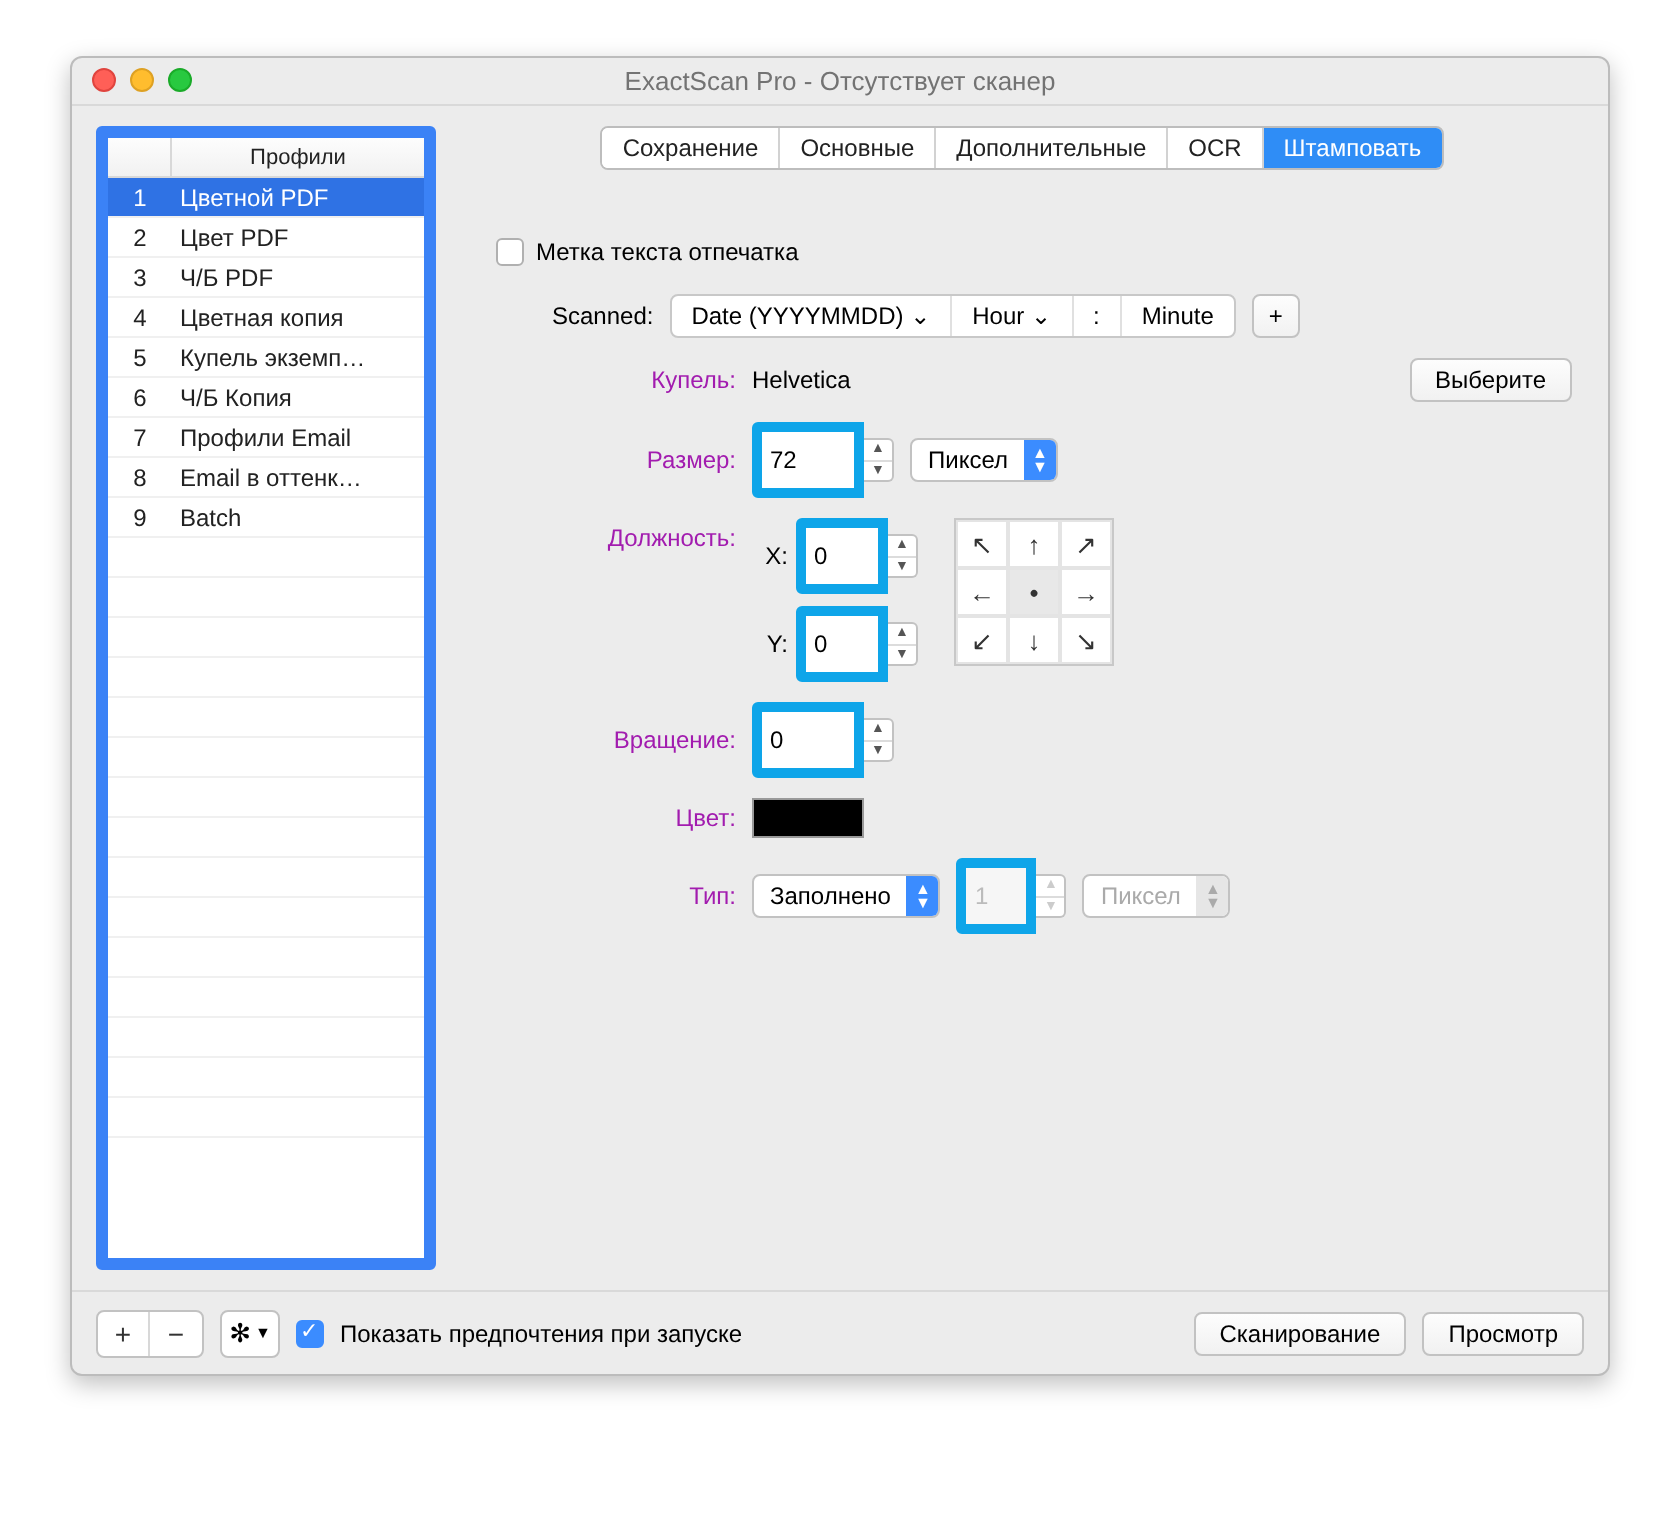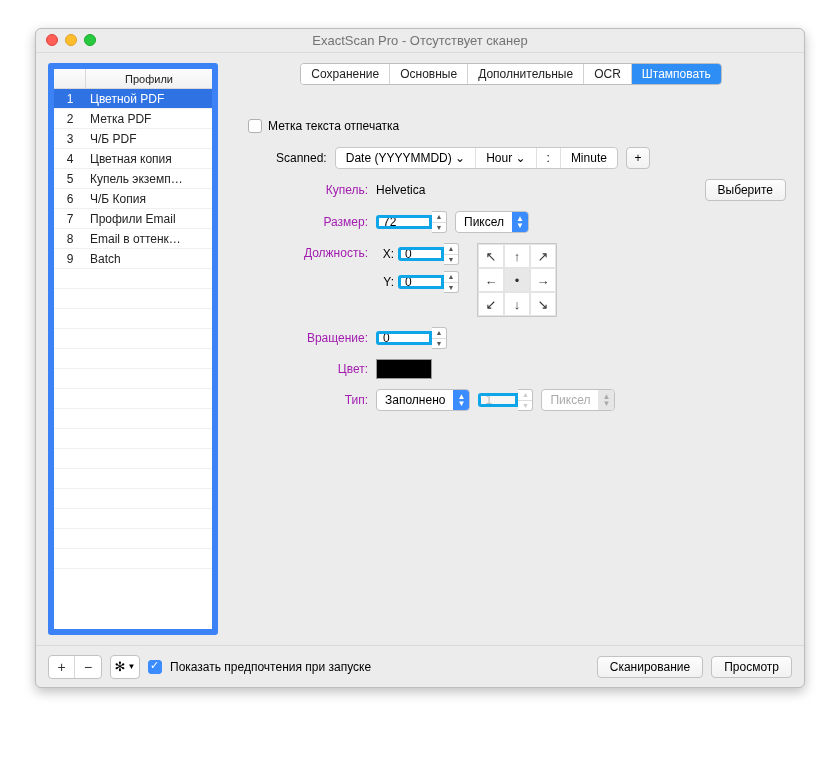--- a/index.html
+++ b/index.html
@@ -34,21 +34,21 @@
   .mac-chk { width:14px; height:14px; border:1px solid #b0b0b0; border-radius:3px; background:#fff; }
   .mac-chk.checked { background:#3b8cff; border-color:#3b8cff; position:relative; }
   .mac-chk.checked::after { content:"✓"; color:#fff; font-size:11px; position:absolute; left:1px; top:-2px; }
   .field-row { display:flex; align-items:center; margin-bottom:10px; }
   .lbl { width:140px; text-align:right; padding-right:8px; color:#a21caf; }
   .pill { display:flex; border:1px solid #c8c8c8; border-radius:4px; overflow:hidden; background:#fff; }
   .pill span { padding:3px 10px; border-right:1px solid #e0e0e0; }
   .pill span:last-child { border-right:none; }
   .btn { background:linear-gradient(#fdfdfd,#f1f1f1); border:1px solid #c2c2c2; border-radius:4px; padding:3px 12px; font-size:12px; }
   .sq { width:24px; padding:3px 0; text-align:center; }
-  .num-input { width:56px; height:14px; border:3px solid #0ea5e9; border-radius:3px 0 0 3px; padding:0 4px; font-size:12px; background:#fff; }
+  .num-input { width:56px; height:38px; border:5px solid #0ea5e9; border-radius:3px 0 0 3px; padding:0 4px; font-size:12px; background:#fff; }
   .stepper { width:15px; height:22px; border:1px solid #c2c2c2; border-left:none; border-radius:0 3px 3px 0; display:flex; flex-direction:column; background:#fff; }
   .stepper div { flex:1; font-size:7px; text-align:center; line-height:10px; color:#555; }
   .stepper div:first-child { border-bottom:1px solid #dcdcdc; }
   .select { display:flex; align-items:center; background:#fff; border:1px solid #c2c2c2; border-radius:4px; height:22px; }
   .select .val { padding:0 8px; font-size:12px; }
   .select .arrs { width:16px; height:100%; background:#3b8cff; border-radius:0 3px 3px 0; color:#fff; font-size:8px; display:flex; flex-direction:column; align-items:center; justify-content:center; line-height:7px; }
   .select.disabled .arrs { background:#e6e6e6; color:#aaa; }
   .select.disabled .val { color:#aaa; }
   .grid3 { display:grid; grid-template-columns:repeat(3,26px); grid-template-rows:repeat(3,24px); border:1px solid #c8c8c8; background:#fff; }
   .grid3 div { border:1px solid #e4e4e4; display:flex; align-items:center; justify-content:center; font-size:13px; color:#333; }
@@ -81,21 +81,21 @@
           <div class="th-num"></div>
           <div class="th-name">Профили</div>
         </div>
         <div id="rows">
             <div class="row sel">
               <div class="num">1</div>
               <div class="name">Цветной PDF</div>
             </div>
             <div class="row">
               <div class="num">2</div>
-              <div class="name">Метка PDF</div>
+              <div class="name">Цвет PDF</div>
             </div>
             <div class="row">
               <div class="num">3</div>
               <div class="name">Ч/Б PDF</div>
             </div>
             <div class="row">
               <div class="num">4</div>
               <div class="name">Цветная копия</div>
             </div>
             <div class="row">

